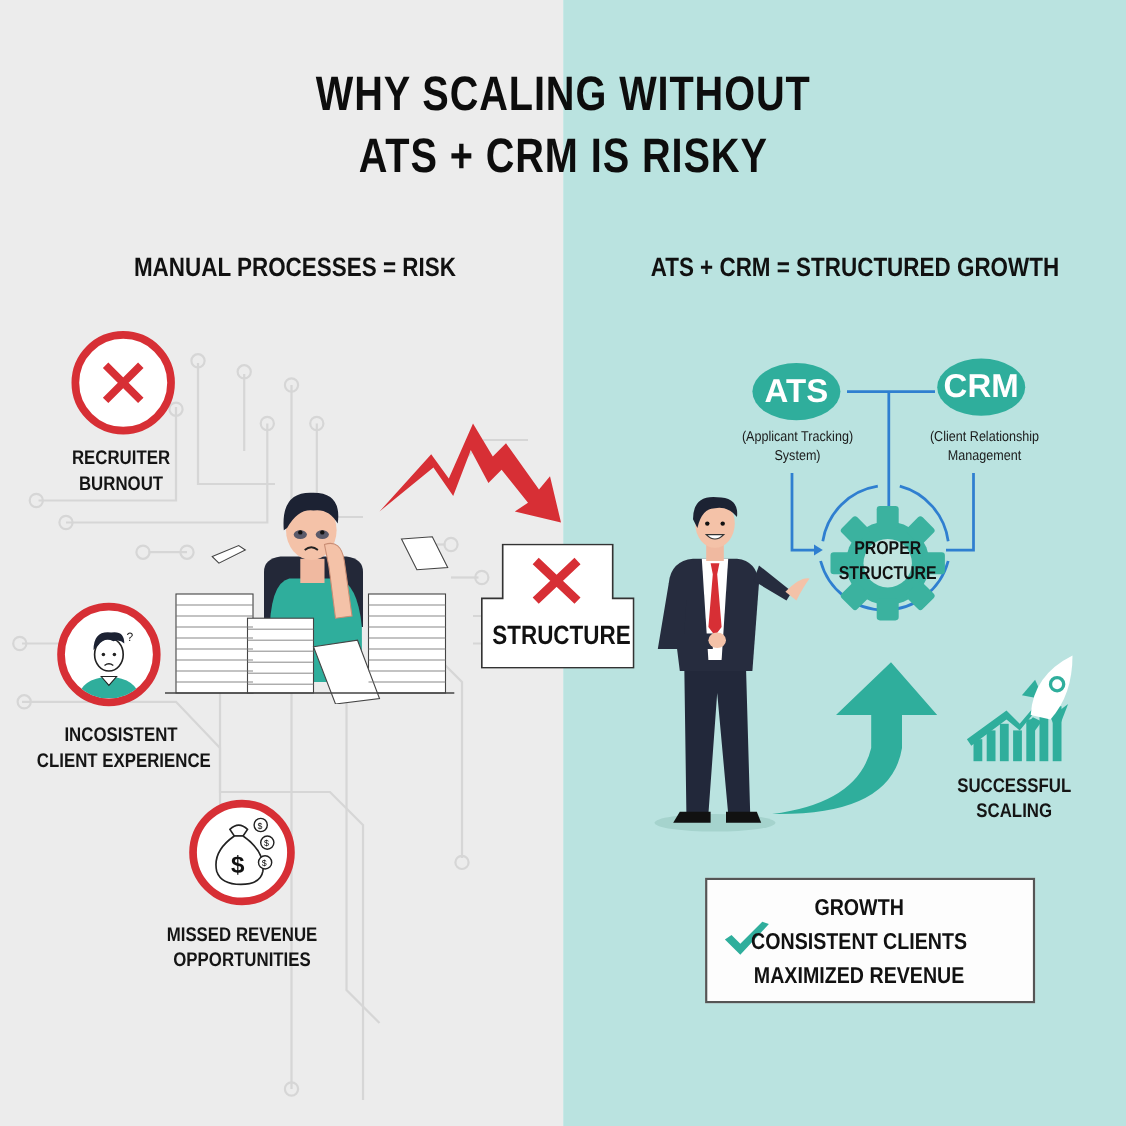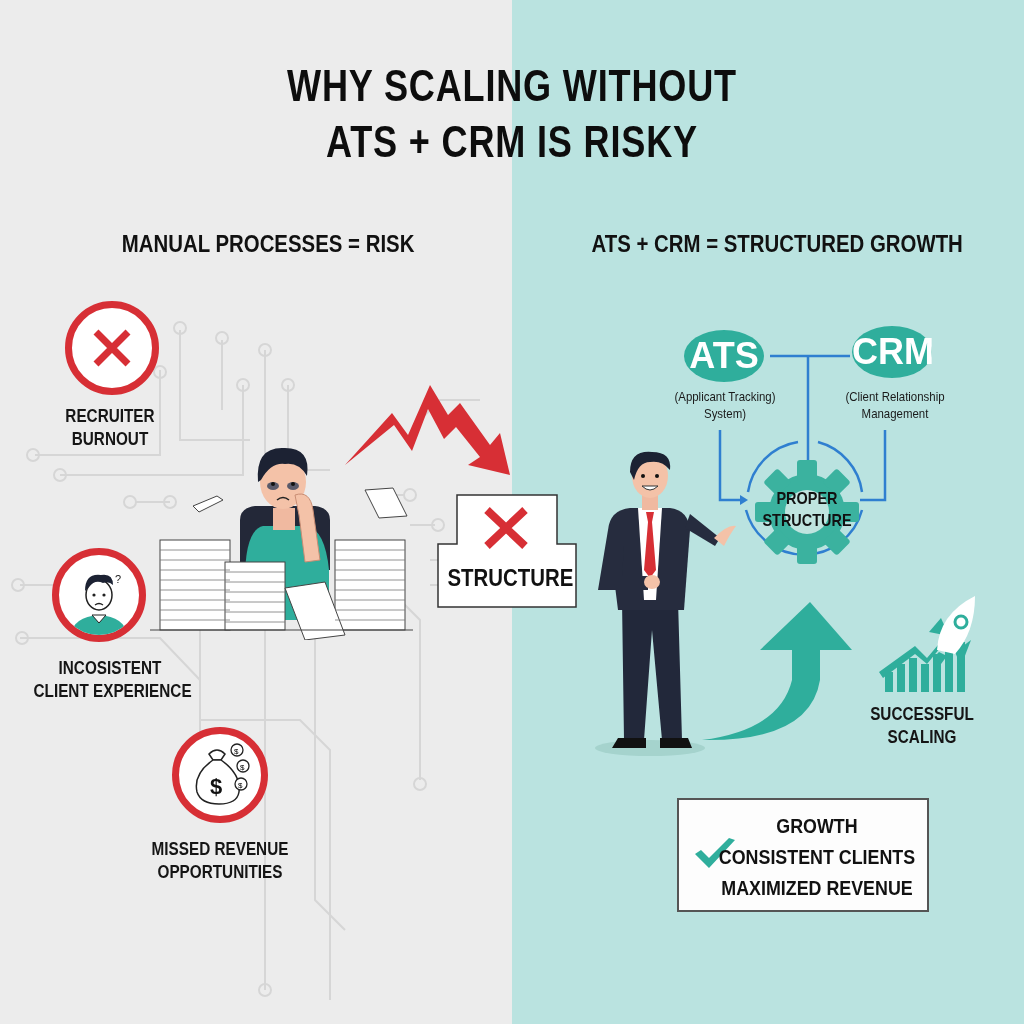--- a/index.html
+++ b/index.html
@@ -14,27 +14,27 @@
   .subtitle { position: absolute; top: 230px; font-size: 24px; font-weight: bold; color: #111;
               transform: scaleX(0.85); white-space: nowrap; }
   .label { position: absolute; text-align: center; font-size: 18px; font-weight: bold; color: #151515;
            line-height: 23px; transform: scaleX(0.85); white-space: nowrap; }
   .abs { position: absolute; }
   .circ-icon { position: absolute; border-radius: 50%; border: 7px solid #d72f35; background: #fff; box-sizing: border-box; }
   .struct-box { position: absolute; left: 437px; top: 494px; width: 140px; height: 114px; }
   .struct-text { position: absolute; left: 0; top: 70px; width: 140px; text-align: center; font-size: 24px; font-weight: bold;
                  transform: scaleX(0.85); color: #111; }
   .pill { position: absolute; background: #2fae9c; color: #fff; border-radius: 50%; text-align: center;
-          font-weight: bold; font-size: 36px; }
+          font-weight: bold; font-size: 30px; }
   .small-desc { position: absolute; text-align: center; font-size: 13px; color: #1a1a1a; line-height: 17px;
                 transform: scaleX(0.88); white-space: nowrap; }
   .gear-text { position: absolute; left: 752px; top: 488px; width: 110px; text-align: center; font-size: 17px;
                font-weight: bold; color: #111; line-height: 22px; transform: scaleX(0.85); }
-  .result-box { position: absolute; left: 641px; top: 798px; width: 252px; height: 114px; background: #fdfdfd;
-                border: 2px solid #555; box-sizing: border-box; margin-left: 36px; }
+  .result-box { position: absolute; left: 641px; top: 798px; width: 300px; height: 114px; background: #fdfdfd;
+                border: 2px solid #555; box-sizing: border-box; }
   .result-line { position: absolute; left: 0; width: 276px; text-align: center; font-size: 21px; font-weight: bold;
                  color: #111; transform: scaleX(0.85); white-space: nowrap; }
 </style>
 </head>
 <body>
 
 <div class="bg-left"></div>
 <div class="bg-right"></div>
 
 <svg class="abs" style="left:0;top:300px" width="512" height="700">

